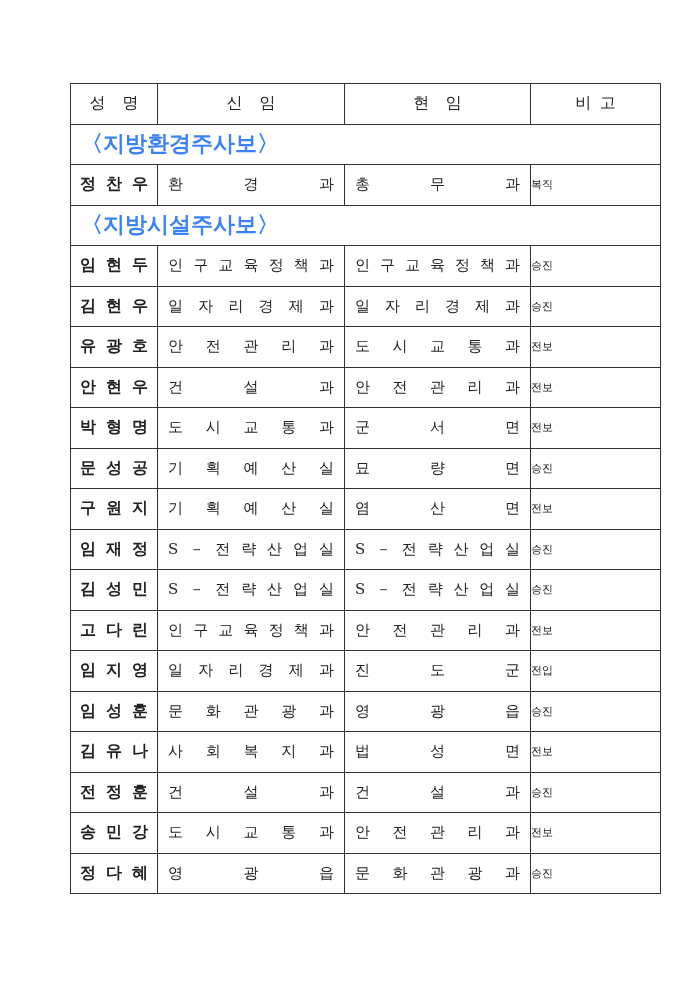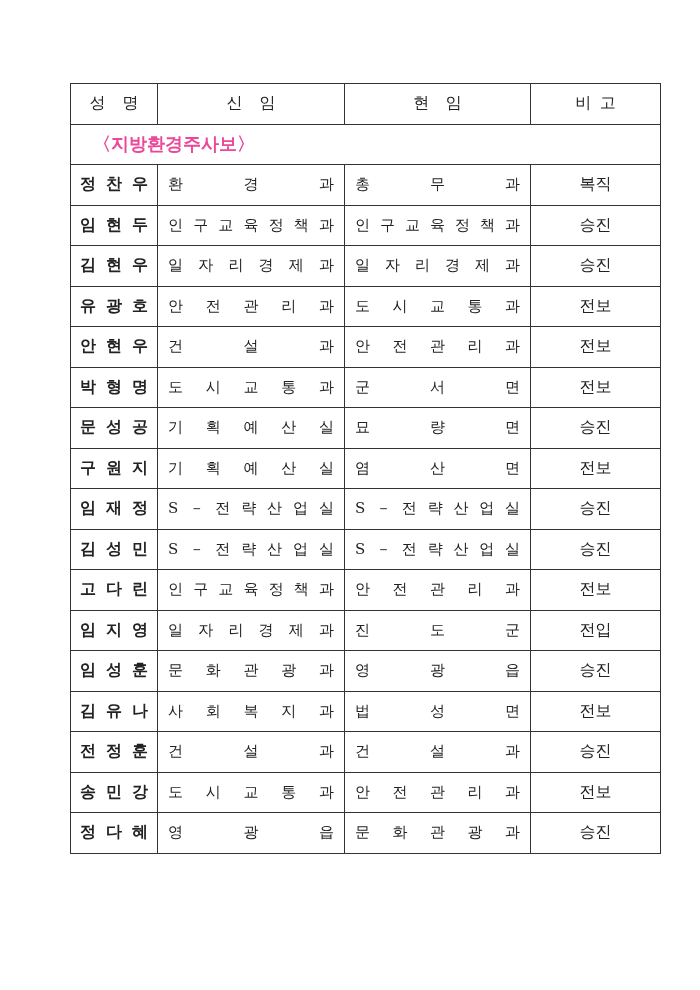--- a/index.html
+++ b/index.html
@@ -1,25 +1,25 @@
 <!DOCTYPE html>
 <html><head>
 <meta charset="utf-8">
 <style>
   html, body { margin:0; padding:0; background:#fff; }
   body { width:700px; height:990px; position:relative; font-family:"DejaVu Serif", serif; color:#222; }
   table { position:absolute; left:70px; top:83px; border-collapse:collapse; width:590px; table-layout:fixed; }
   td { border:1px solid #333; height:39.5px; padding:0; font-size:15px; }
   .hdr td { text-align:center; font-size:16px; letter-spacing:0; }
   .hdr .sp { display:flex; justify-content:space-around; padding:0 10px; }
-  .sec td { font-family:"DejaVu Sans", sans-serif; font-weight:bold; font-size:18px; padding-left:22px; color:#ec4899; }
+  .sec td { font-family:"DejaVu Sans", sans-serif; font-weight:bold; font-size:22px; padding-left:10px; color:#3b82f6; }
   .name { font-family:"DejaVu Sans", sans-serif; font-weight:bold; font-size:16px; }
   .dist { display:flex; justify-content:space-between; padding:0 10px; }
   .name .dist { padding:0 9px; }
-  .note { text-align:center; font-size:16px; }
+  .note { text-align:left; font-size:11px; }
 </style>
 </head>
 <body>
 
 <table>
   <colgroup>
     <col style="width:87px">
       <col style="width:187px">
       <col style="width:186px">
       <col style="width:130px">
@@ -71,20 +71,23 @@
         </td>
         <td>
           <div class="dist">
             <span>총</span>
             <span>무</span>
             <span>과</span>
           </div>
         </td>
         <td class="note">복직</td>
       </tr>
+      <tr class="sec">
+        <td colspan="4">〈지방시설주사보〉</td>
+      </tr>
       <tr>
         <td class="name">
           <div class="dist">
             <span>임</span>
             <span>현</span>
             <span>두</span>
           </div>
         </td>
         <td>
           <div class="dist">

